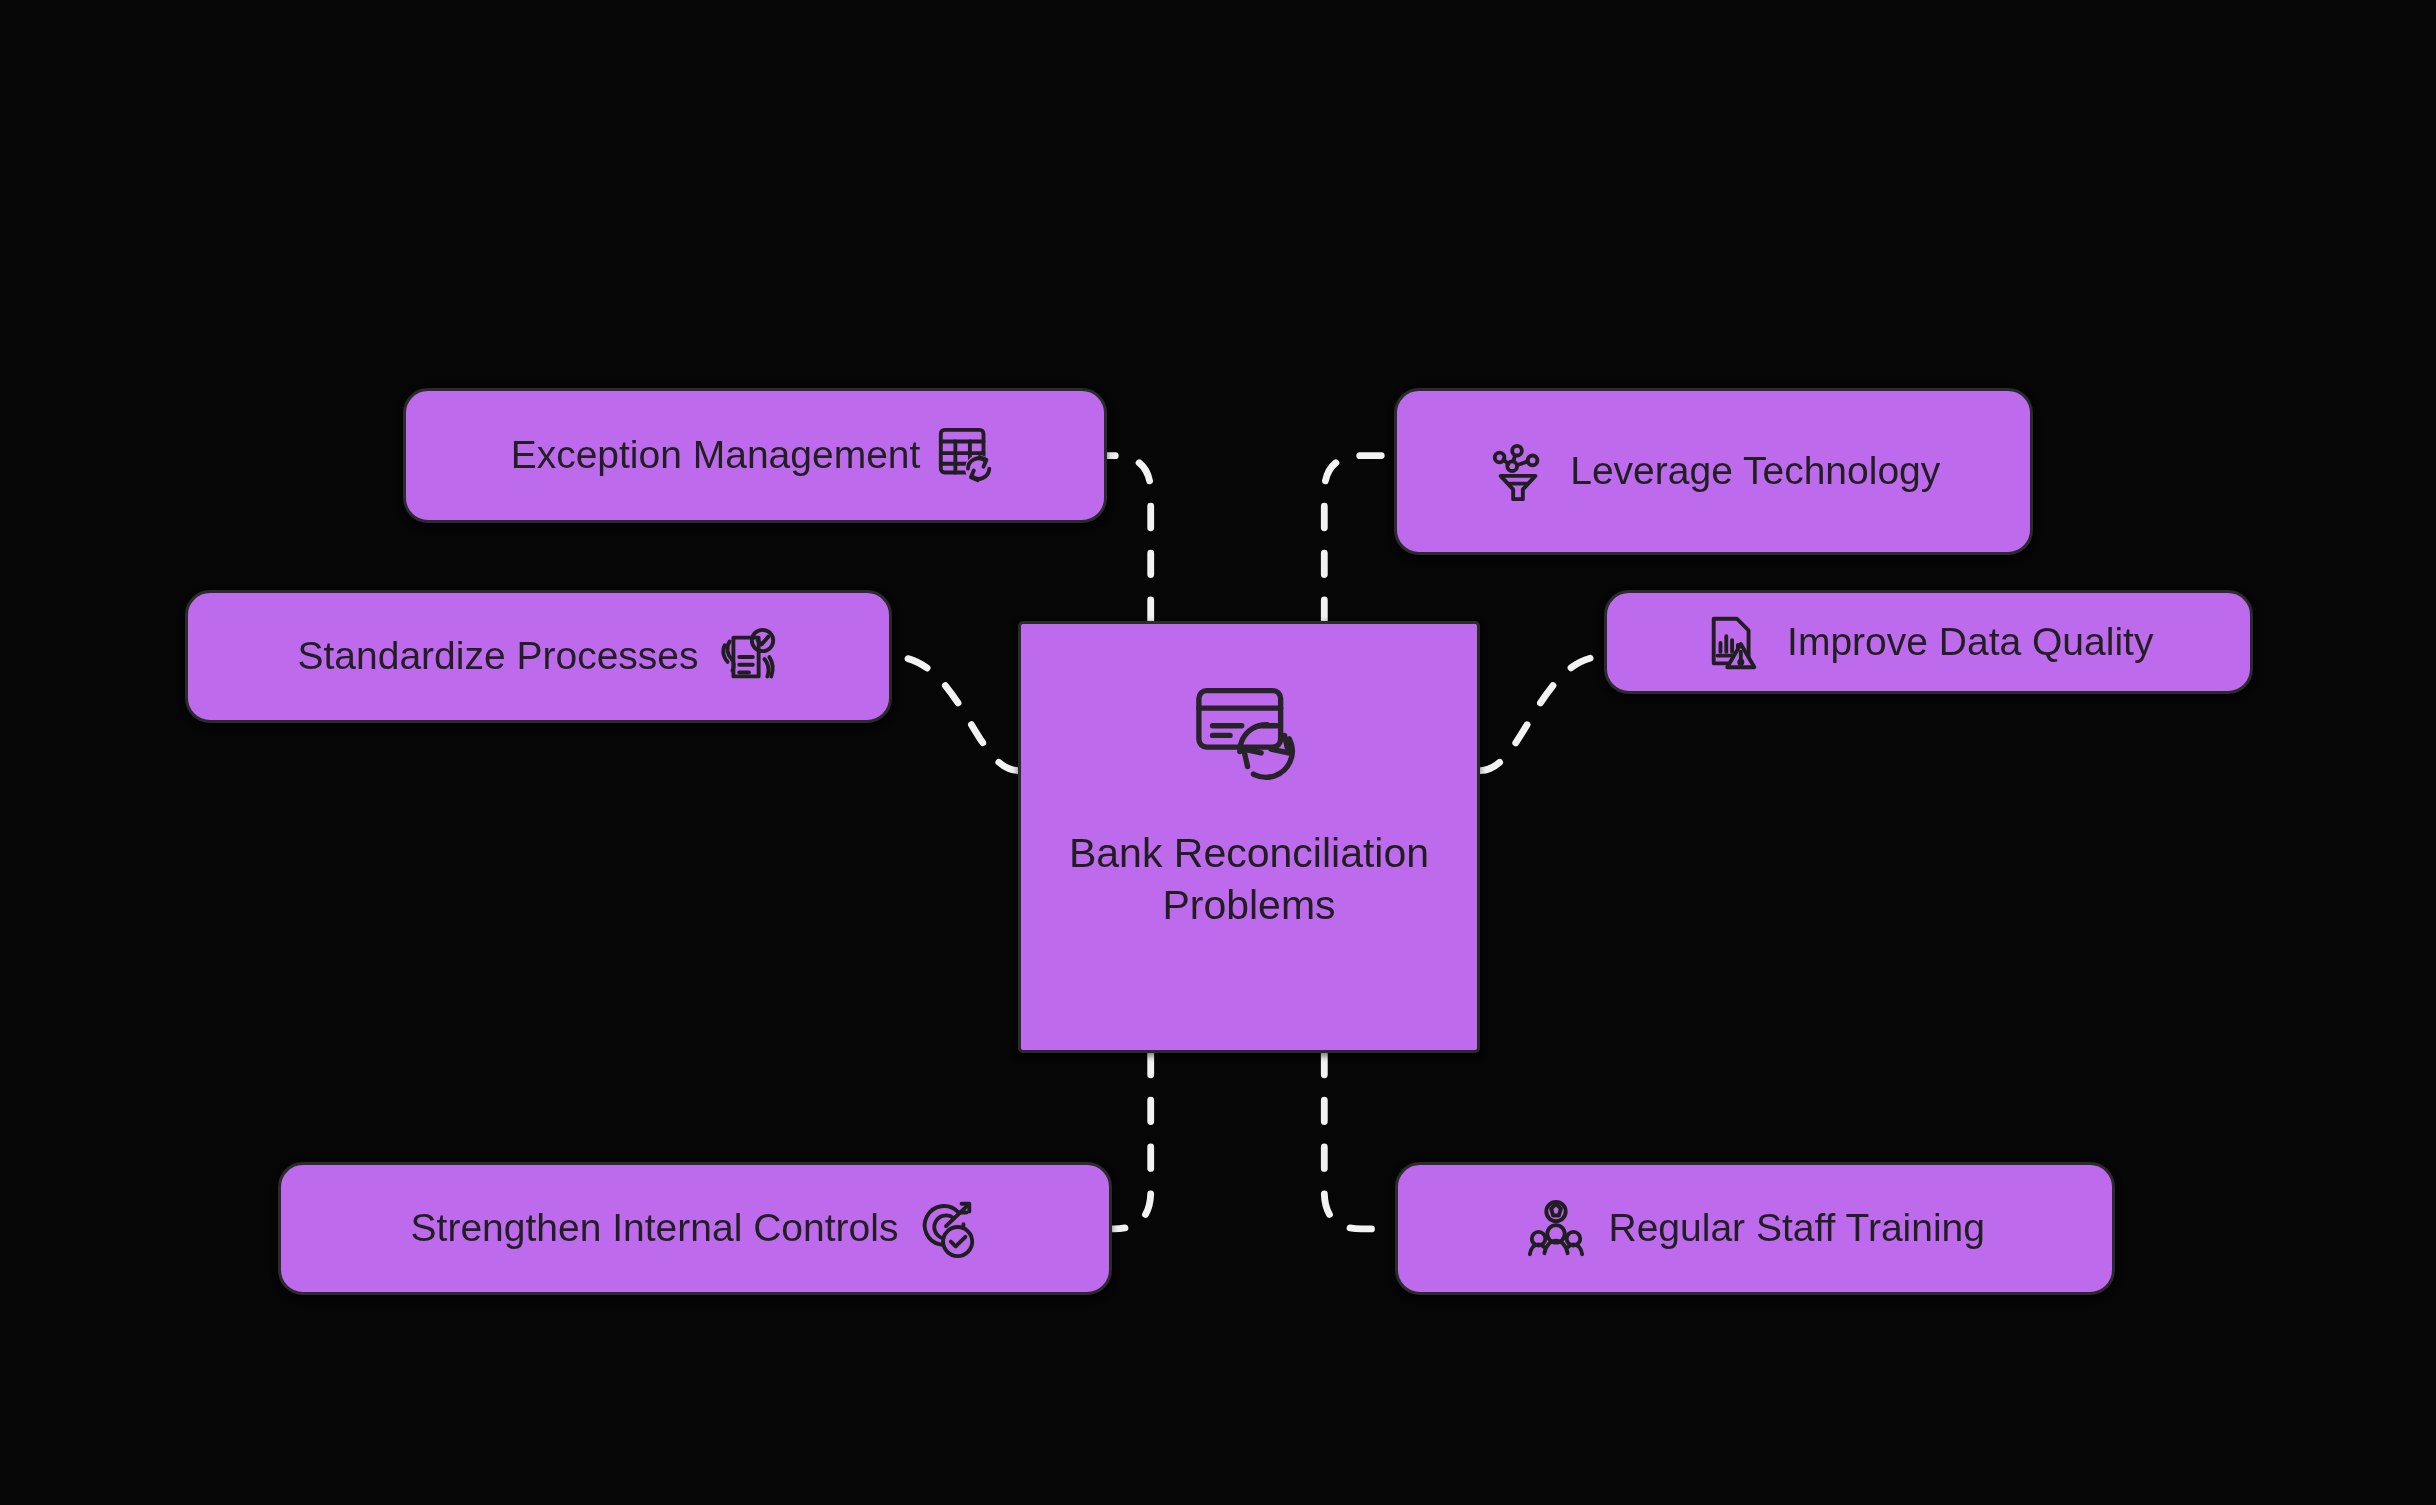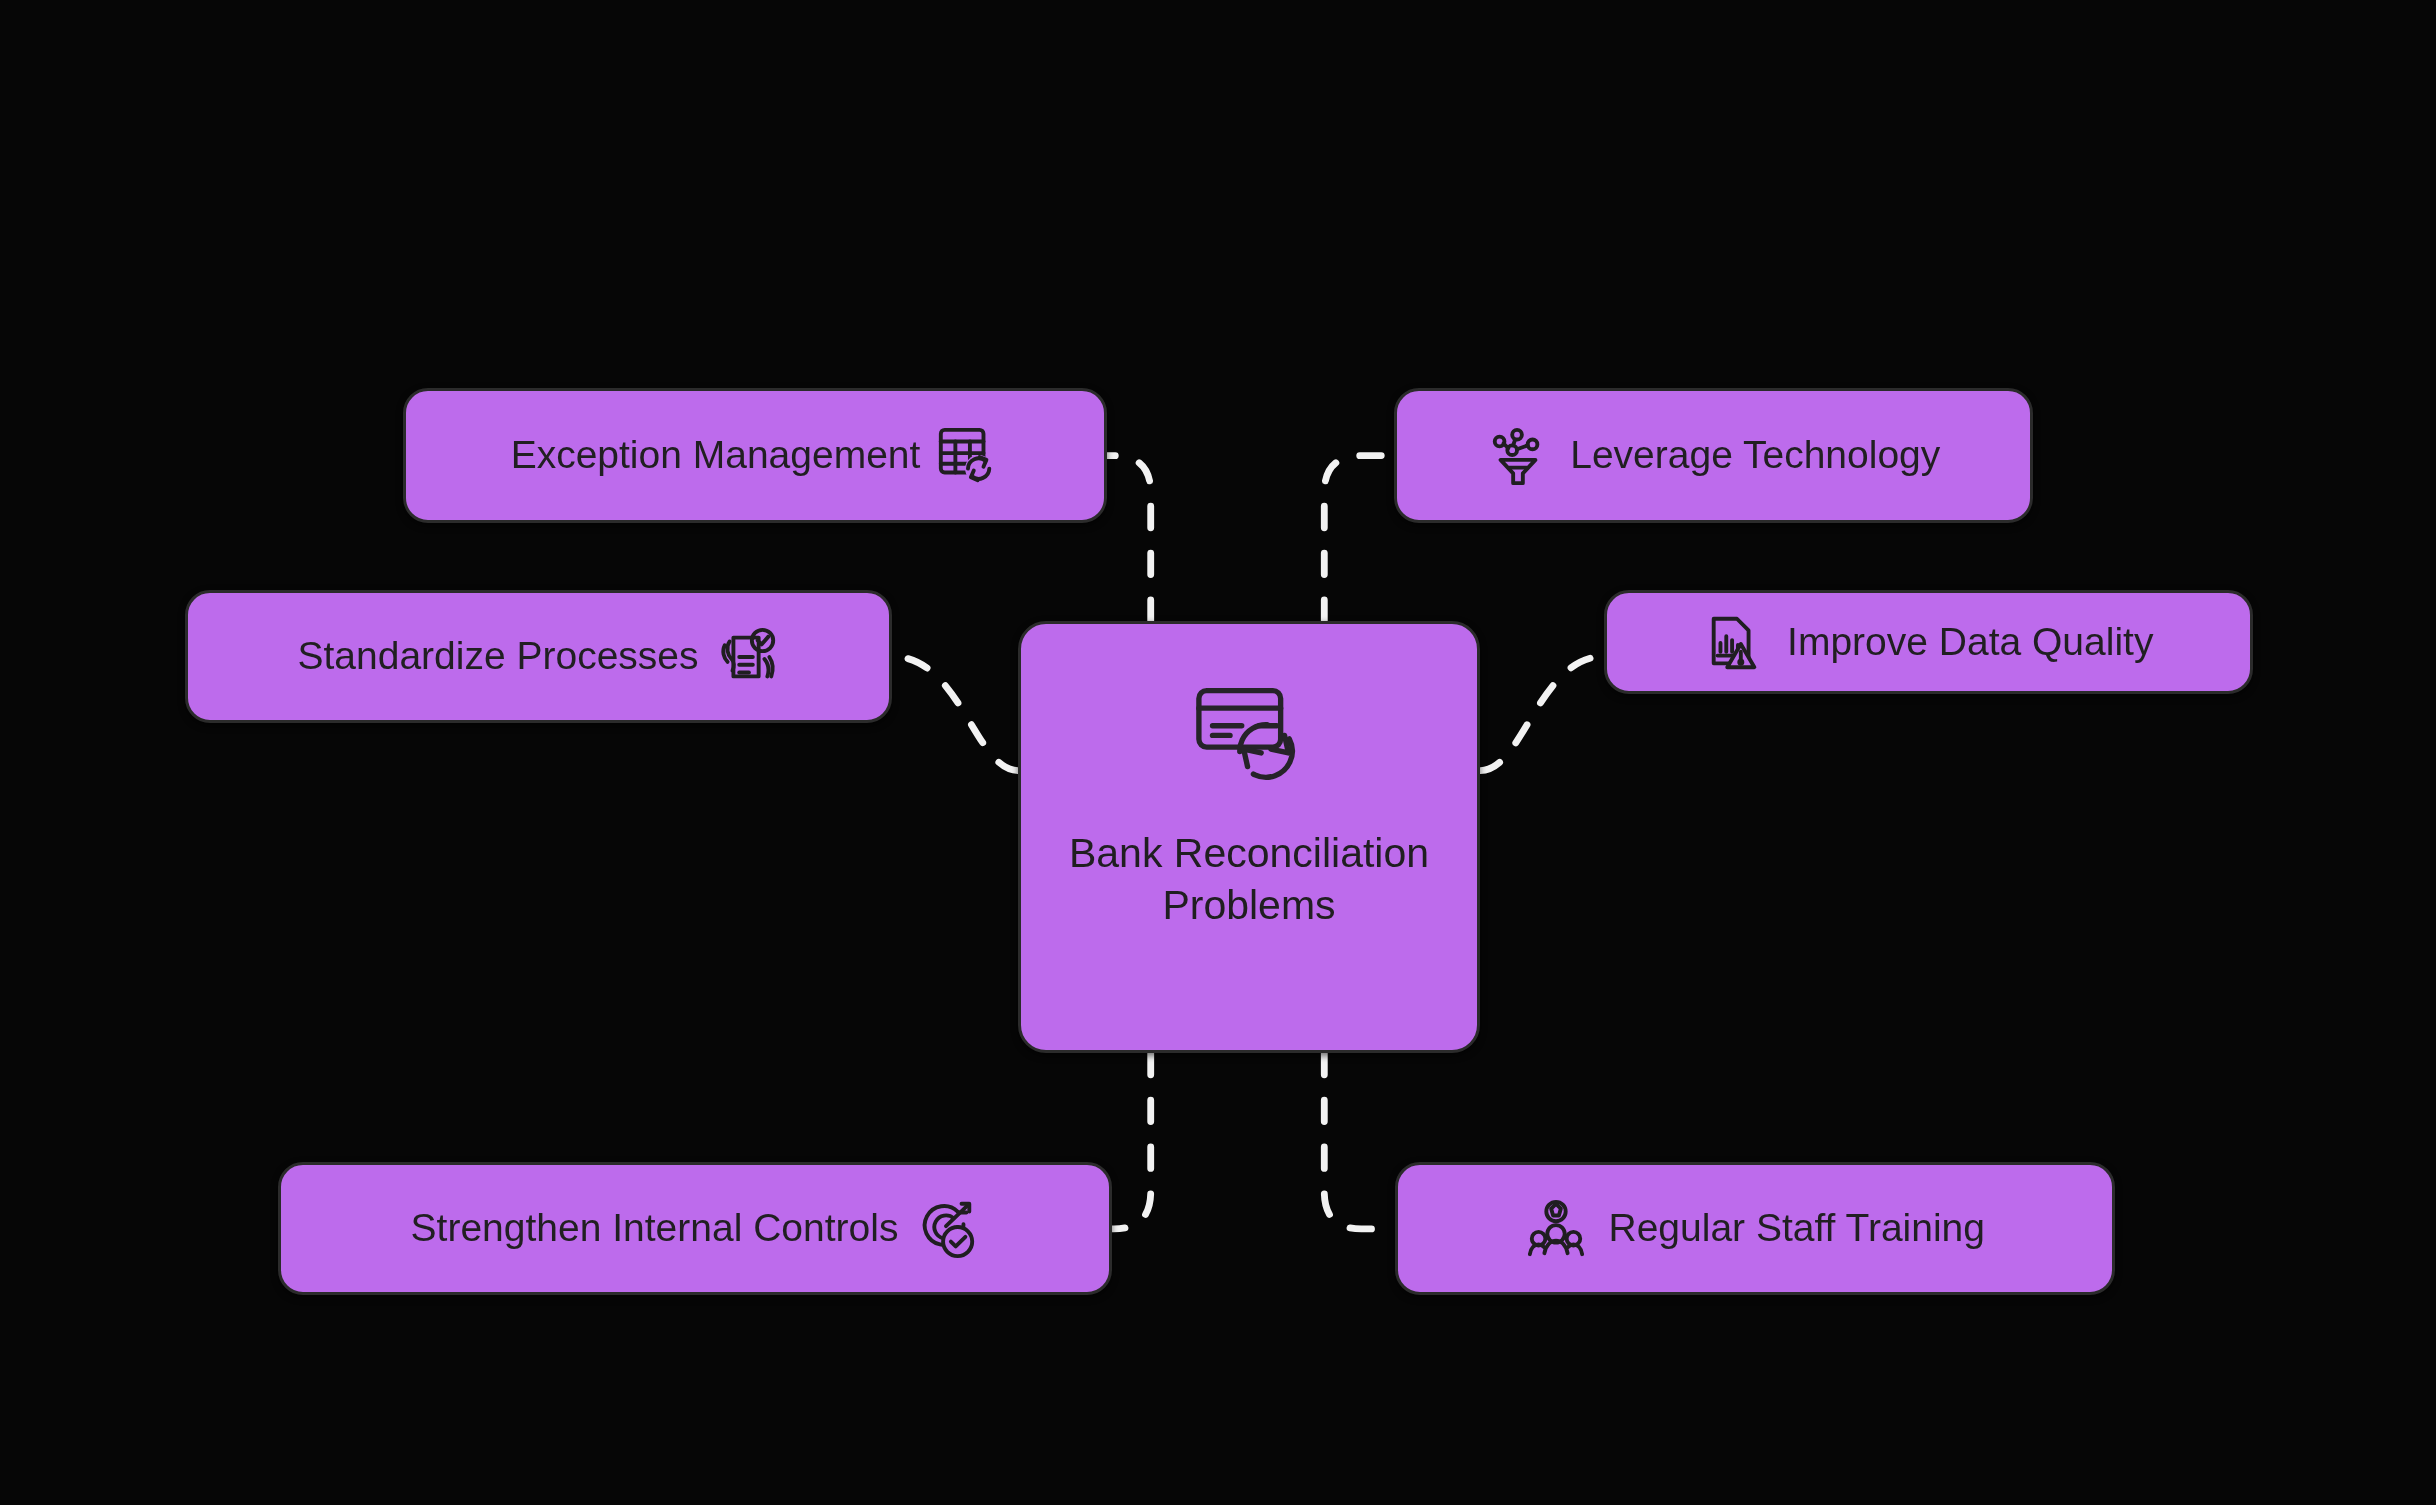--- a/index.html
+++ b/index.html
@@ -62,40 +62,40 @@
   }
   .node .nicon svg { display: block; }
   .gap-left  { gap: 21.5px; }
   .gap-right { gap: 15px; }
 
   #center-node {
     left: 1018px;
     top: 621px;
     width: 462px;
     height: 432px;
-    border-radius: 28px;
+    border-radius: 5px;
     flex-direction: column;
     justify-content: flex-start;
     padding-top: 55px;
     gap: 0;
   }
   #center-node .center-label {
     margin-top: 39px;
     font-size: 41px;
     text-align: center;
     color: #201e21;
     line-height: 1.28;
     white-space: normal;
     padding: 0 17.6px;
   }
 
   #n-exception        { left: 403px;  top: 388px;  width: 704px; height: 135px; }
   #n-standardize      { left: 185px;  top: 590px;  width: 707px; height: 133px; }
   #n-strengthen       { left: 278px;  top: 1162px; width: 834px; height: 133px; text-align: center; }
-  #n-leverage         { left: 1394px; top: 388px;  width: 639px; height: 135px; }
+  #n-leverage         { left: 1394px; top: 388px;  width: 639px; height: 167px; }
   #n-dataquality      { left: 1604px; top: 590px;  width: 649px; height: 104px; }
   #n-training         { left: 1395px; top: 1162px; width: 720px; height: 133px; }
 </style>
 </head>
 <body>
 
 <div id="canvas">
 
 
   <svg id="edges" viewBox="0 0 2498 1544">

